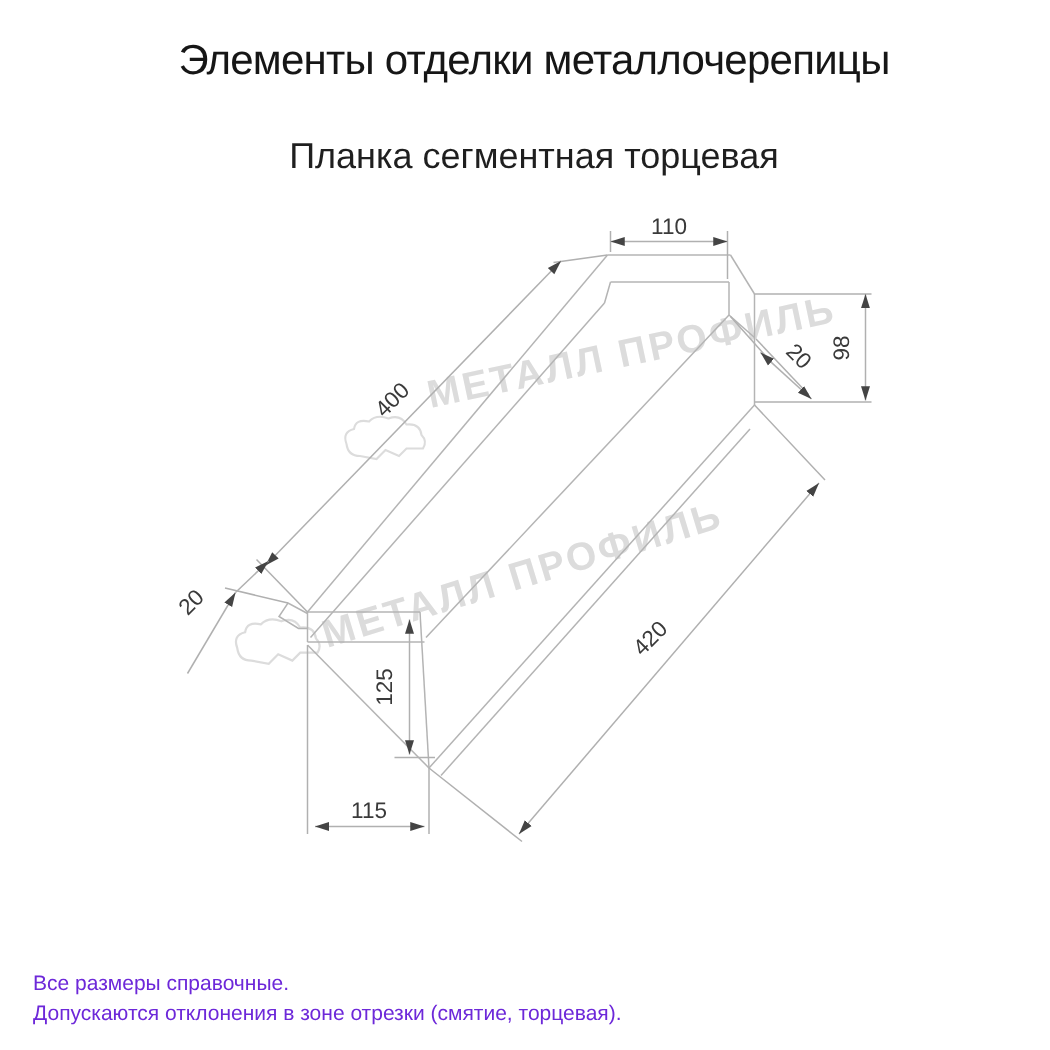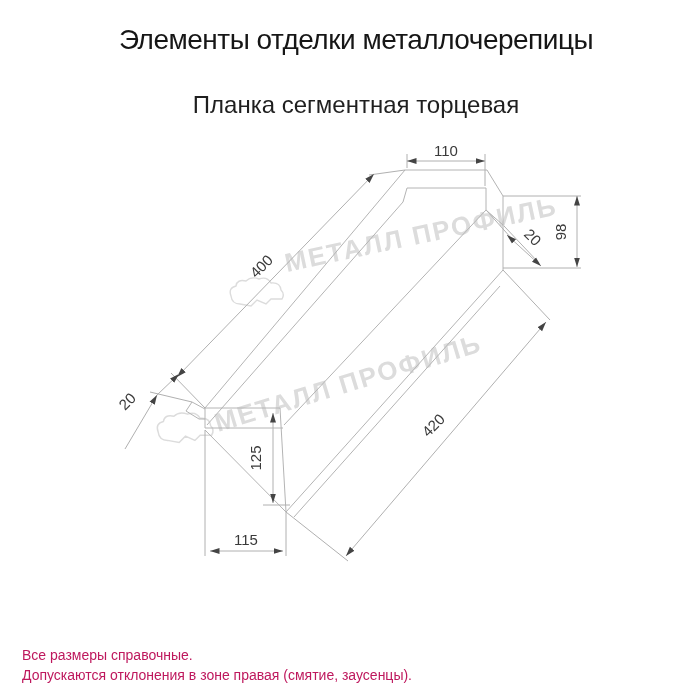--- a/index.html
+++ b/index.html
@@ -2,21 +2,21 @@
 <html><head>
 <meta charset="utf-8">
 <style>
   html,body{margin:0;padding:0;background:#fff;}
   .canvas{position:relative;width:700px;height:700px;background:#ffffff;overflow:hidden;
           font-family:"Liberation Sans",sans-serif;padding-left:12px;}
   .page-title{position:absolute;top:24px;left:0;width:100%;text-align:center;
               font-size:28px;letter-spacing:-0.5px;color:#161616;}
   .subtitle{position:absolute;top:94px;left:0;width:100%;text-align:center;
             font-size:24px;line-height:22px;color:#1f1f1f;}
-  .footer{position:absolute;left:22px;top:645px;font-size:14px;line-height:20px;color:#be185d;}
+  .footer{position:absolute;left:22px;top:645px;font-size:14px;line-height:20px;color:#6d28d9;}
   svg{position:absolute;left:0;top:0;}
   .oline{stroke:#b4b4b4;stroke-width:1;fill:none;}
   .dline{stroke:#b0b0b0;stroke-width:1;fill:none;}
   .wm-text{font-size:26px;font-weight:bold;letter-spacing:2px;fill:#dcdcdc;}
   .wm-logo{stroke:#dcdcdc;stroke-width:1.4;fill:none;}
   .dim{font-size:15px;fill:#3a3a3a;}
 </style>
 </head>
 <body>
 
@@ -105,16 +105,16 @@
       <text class="dim" x="265" y="270" text-anchor="middle" transform="rotate(-45 265 270)">400</text>
       <text class="dim" x="131" y="405" text-anchor="middle" transform="rotate(-45 131 405)">20</text>
       <text class="dim" x="261" y="458" text-anchor="middle" transform="rotate(-90 261 458)">125</text>
       <text class="dim" x="246" y="545" text-anchor="middle">115</text>
       <text class="dim" x="437" y="429" text-anchor="middle" transform="rotate(-45 437 429)">420</text>
     </g>
   </svg>
 
   <div class="footer">
     <div>Все размеры справочные.</div>
-    <div>Допускаются отклонения в зоне правая (смятие, заусенцы).</div>
+    <div>Допускаются отклонения в зоне отрезки (смятие, торцевая).</div>
   </div>
 
 </div>
 
 </body></html>

